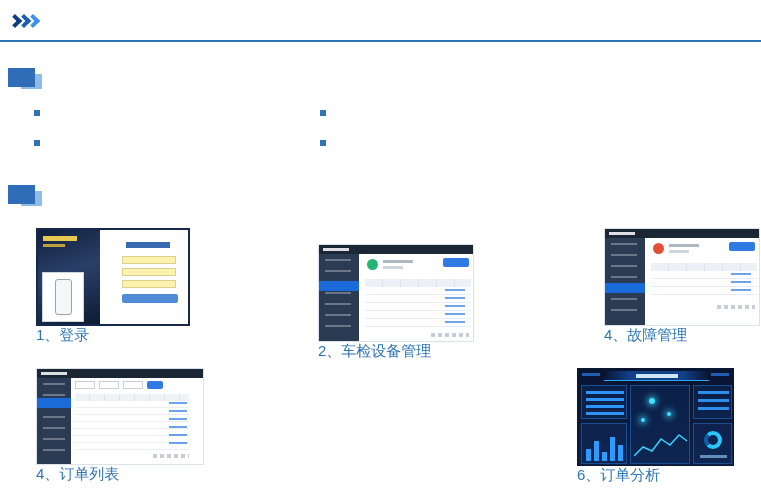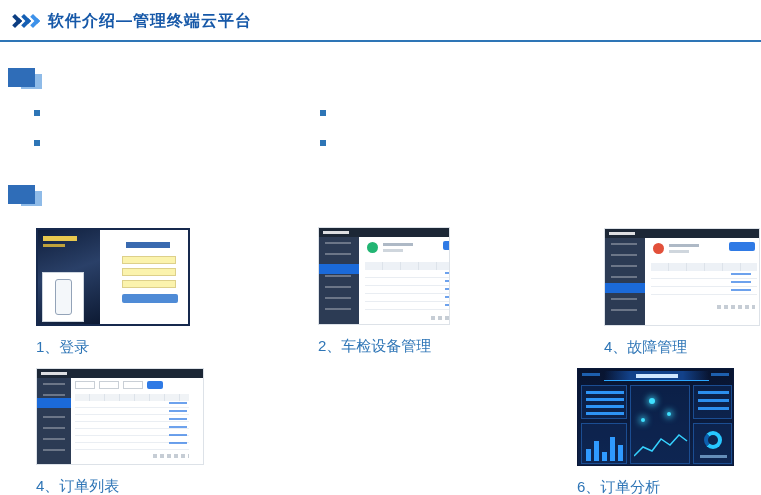--- a/index.html
+++ b/index.html
@@ -22,23 +22,23 @@
   .marker { position:absolute; width:36px; height:24px; }
   .mk-back  { position:absolute; left:13px; top:6px; width:21px; height:15px; background:#8fbbe8; }
   .mk-front { position:absolute; left:0; top:0; width:27px; height:19px; background:#2f6db8; }
   .m1 { left:8px; top:68px; } .m2 { left:8px; top:185px; }
   .bullet { position:absolute; width:6px; height:6px; background:#2e75b6; }
   .b1 { left:34px; top:110px; } .b2 { left:34px; top:140px; }
   .b3 { left:320px; top:110px; } .b4 { left:320px; top:140px; }
 
   
   .fig { position:absolute; margin:0; }
-  .cap { margin-top:12px; font-size:15px; color:#2e75b6; }
+  .cap { margin-top:0; font-size:15px; color:#2e75b6; }
   .f1 { left:36px;  top:228px; width:154px; }
-  .f2 { left:318px; top:227px; width:132px; }
+  .f2 { left:318px; top:244px; width:156px; }
   .f3 { left:604px; top:228px; width:156px; }
   .f4 { left:36px;  top:368px; width:168px; }
   .f5 { left:318px; top:368px; width:156px; }
   .f6 { left:577px; top:368px; width:157px; }
   .thumb { position:relative; width:100%; height:98px; overflow:hidden; }
   .f4 .thumb, .f5 .thumb { height:97px; }
 
   
   .t-login { border:2px solid #16294d; background:#fff; }
   .t-login .photo { left:0; top:0; width:62px; height:94px;
@@ -143,21 +143,20 @@
 <body>
 
 <div class="slide">
 
   <div class="hdr">
     <span class="chevrons">
       <i class="chev c1"></i>
       <i class="chev c2"></i>
       <i class="chev c3"></i>
     </span>
-    <h1 class="title">软件介绍—管理终端云平台</h1>
   </div>
   <div class="rule"></div>
 
   <div class="marker m1">
     <i class="mk-back"></i>
     <i class="mk-front"></i>
   </div>
   <span class="bullet b1"></span>
   <span class="bullet b2"></span>
   <span class="bullet b3"></span>

